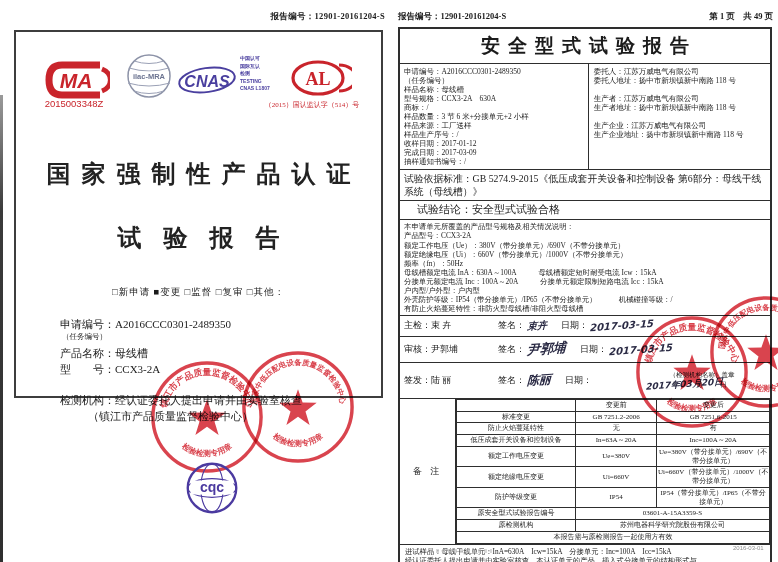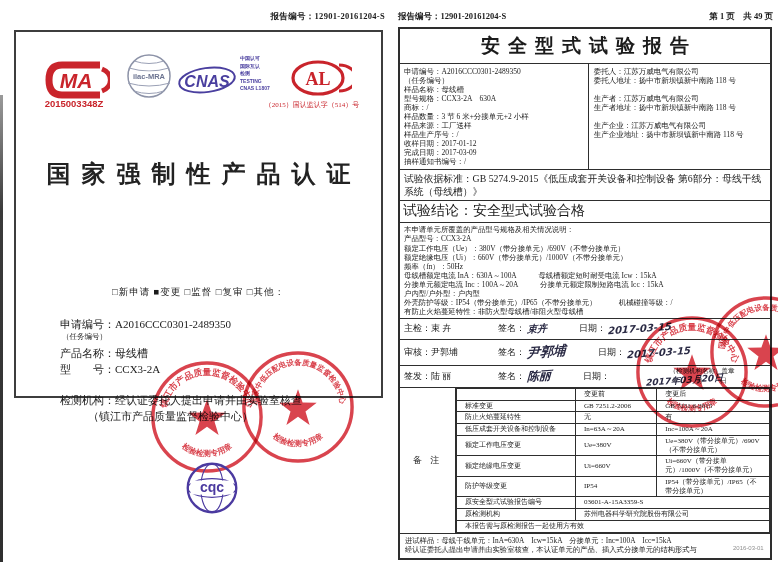--- a/index.html
+++ b/index.html
@@ -9,21 +9,21 @@
   .scan-edge{position:absolute;left:0;top:95px;width:3px;height:467px;
              background:linear-gradient(180deg,#9a9a9a,#3a3a3a 25%,#2f2f2f)}
   
   .lp{position:absolute;left:0;top:0;width:389px;height:562px}
   .lp-repno{position:absolute;left:170px;top:11px;width:215px;text-align:right;
             font-size:8.5px;font-weight:bold;letter-spacing:.3px}
   .lp-frame{position:absolute;left:14px;top:30px;width:369px;height:368px;border:2px solid #3d3d3d}
   .logo{position:absolute}
   .cma{left:24px;top:26px}
   .cma-num{position:absolute;left:12px;top:66px;width:92px;text-align:center;color:#c9242b;
-           font-weight:bold;font-size:9.5px;font-family:"Liberation Sans",sans-serif}
+           font-weight:normal;font-size:9.5px;font-family:"Liberation Sans",sans-serif}
   .ilac{left:110px;top:21px}
   .cnas{left:160px;top:31px}
   .cnas-side{position:absolute;left:224px;top:23px;color:#4a3f9f;font-size:5px;line-height:1.5;
              font-weight:bold;font-family:"Liberation Sans",sans-serif}
   .al{left:274px;top:26px}
   .al-reg{position:absolute;left:226px;top:68px;width:140px;text-align:center;color:#c9242b;
           font-size:7px;font-weight:normal}
   .lp-title1{position:absolute;left:0;top:126px;width:100%;text-align:center;font-size:24px;
              font-weight:600;letter-spacing:11px;text-indent:11px;color:#222}
   .lp-title2{position:absolute;left:0;top:190px;width:100%;text-align:center;font-size:24px;
@@ -42,38 +42,38 @@
   .rp-table{position:absolute;left:9px;top:27px;width:374px;border:2px solid #2e2e2e;background:#fff}
   .row{border-top:1px solid #2e2e2e}
   .row:first-child{border-top:none}
   .rt-title{height:34px;display:flex;align-items:center;justify-content:center;font-size:19px;
             font-weight:bold;letter-spacing:8px;text-indent:8px}
   .rt-info{display:flex;font-size:7.5px;line-height:1.2}
   .rt-info-left{width:51%;border-right:1px solid #2e2e2e;padding:3px 4px}
   .rt-info-right{width:49%;padding:3px 5px}
   .ir-gap{margin-top:9px}
   .rt-standard{padding:2px 4px;font-size:9.8px;line-height:1.35}
-  .rt-conclusion{padding:1px 3px 2px;font-size:14px}
+  .rt-conclusion{padding:1px 17px 2px;font-size:11px}
   .rt-coverage{padding:2px 4px;font-size:7.4px;line-height:1.22}
   .sig-row{display:flex;align-items:center;font-size:9px;padding:0 4px;position:relative}
   .sig-row .role{width:94px}
   .sig-row .lbl{margin-right:2px}
-  .sig-row .datelbl{margin-left:32px;margin-right:2px}
+  .sig-row .datelbl{margin-left:14px;margin-right:2px}
   .hand{font-family:"DejaVu Sans",sans-serif;font-style:italic;color:#2a2a44;
         transform:rotate(-4deg) skewX(-6deg);display:inline-block;font-size:10px;font-weight:bold}
-  .h1r{height:21px}.h2r{height:26px}.h3r{height:22px}
+  .h1r{height:21px}.h2r{height:26px}.h3r{height:36px}
   .org-block{margin-left:auto;text-align:center;font-size:6.5px;line-height:1.5;position:relative;width:128px}
   .printed-date{font-size:7px;letter-spacing:5px;color:#444}
   .hand-date3{position:absolute;left:8px;top:8px;font-size:9px}
   .rem{display:flex}
   .rem-label{width:56px;border-right:1px solid #2e2e2e;display:flex;align-items:center;
              justify-content:center;font-size:9px;letter-spacing:3px}
   .rem-table{flex:1}
   .rem-table table{border-collapse:collapse;width:100%;font-size:7px}
-  .rem-table td{border:1px solid #2e2e2e;text-align:left;padding:1px 8px;line-height:1.25;color:#222}
+  .rem-table td{border:1px solid #2e2e2e;text-align:center;padding:1px 0;line-height:1.25;color:#222}
   .rt-par{padding:2px 5px 3px;font-size:7.3px;line-height:1.32}
   .faint-marks{position:absolute;left:41px;top:549px;width:62px;height:4px;opacity:.55;
                background:repeating-linear-gradient(90deg,#b9b9b9 0 3px,transparent 3px 6px)}
   .footer-date{position:absolute;left:344px;top:545px;font-size:6px;color:#8f8f8f;
                font-family:"Liberation Sans",sans-serif}
 </style>
 </head>
 <body>
 
 <div id="canvas">
@@ -121,20 +121,21 @@
       <div class="logo al">
         <svg width="62" height="40" viewBox="0 0 62 40">
           <ellipse cx="28" cy="20" rx="25" ry="16" fill="none" stroke="#c9242b" stroke-width="3.2"></ellipse>
           <path d="M49,7 A17,13 0 0 1 49,33" fill="none" stroke="#c9242b" stroke-width="3"></path>
           <text x="28" y="27" text-anchor="middle" font-size="18" font-weight="bold" fill="#c9242b" font-family="Liberation Serif,serif">AL</text>
         </svg>
       </div>
       <div class="al-reg">（2015）国认监认字（514）号</div>
 
       <div class="lp-title1">国家强制性产品认证</div>
+      <div class="lp-title2">试验报告</div>
 
       <div class="lp-checks">□新申请  ■变更  □监督  □复审  □其他：</div>
 
       <div class="lp-fields">
         <div>申请编号：A2016CCC0301-2489350</div>
         <div class="note">（任务编号）</div>
         <div>产品名称：母线槽</div>
         <div>型　　号：CCX3-2A</div>
         <div class="gap">检测机构：经认证委托人提出申请并由实验室核查</div>
         <div class="indent">（镇江市产品质量监督检验中心）</div>

